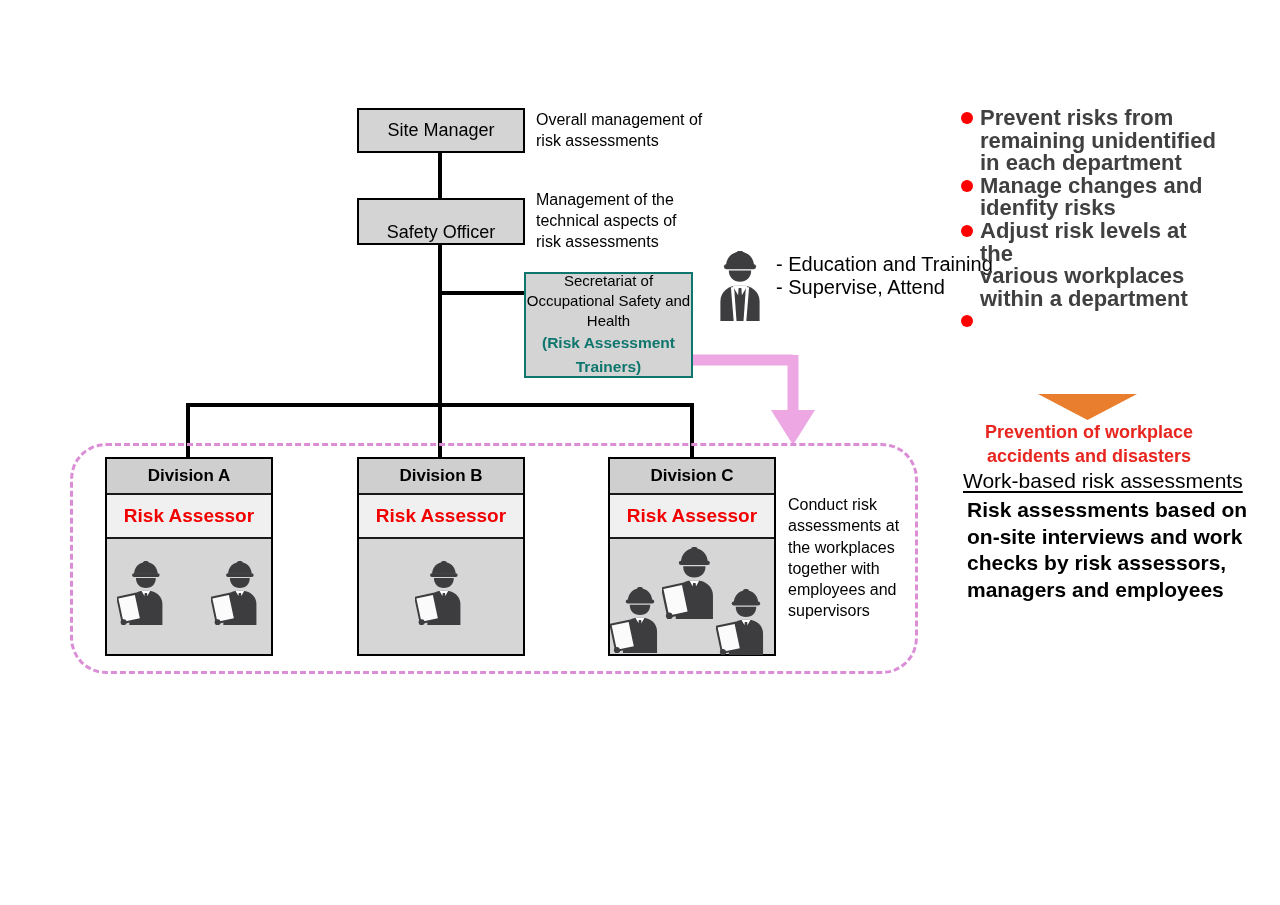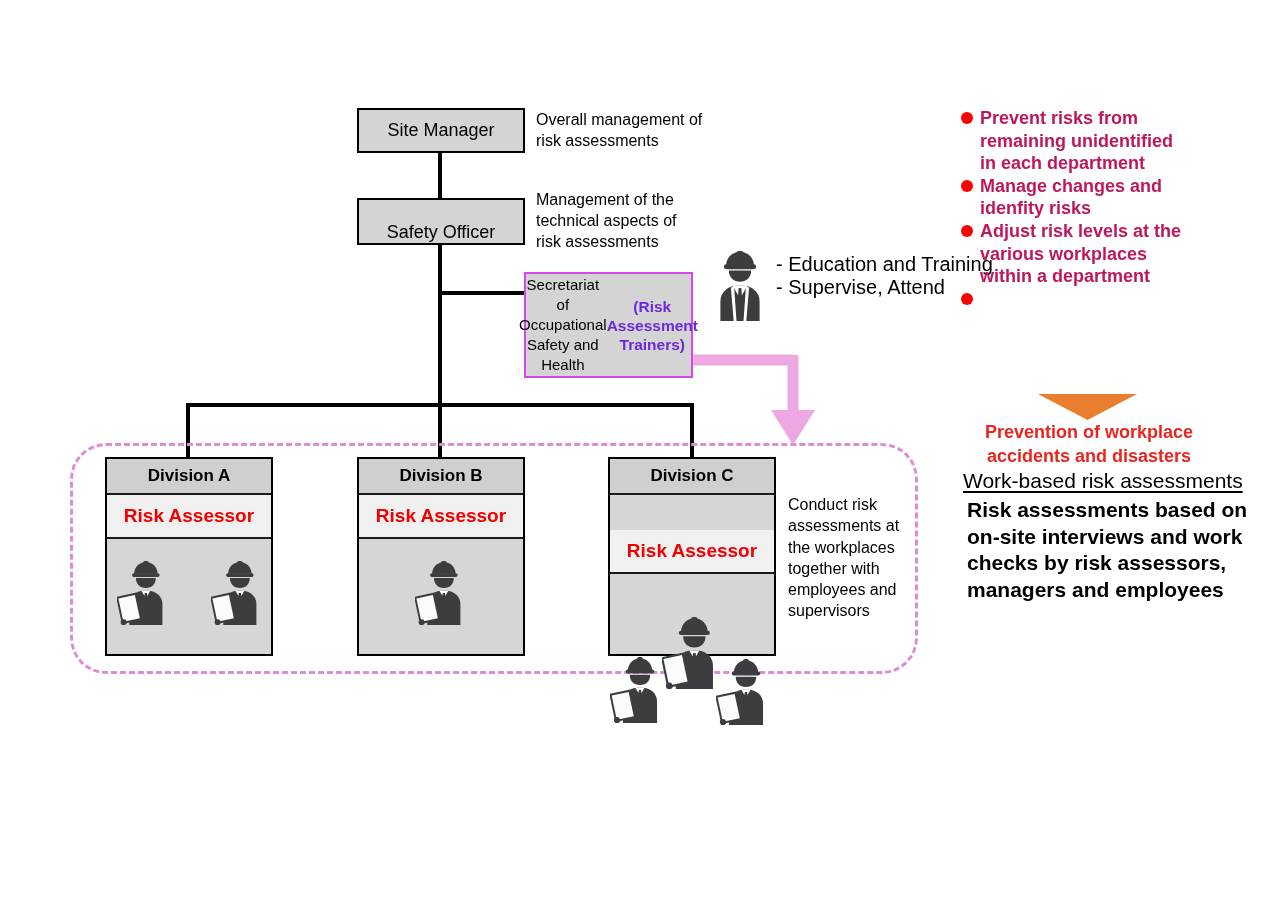--- a/index.html
+++ b/index.html
@@ -15,26 +15,26 @@
     display:flex;align-items:center;justify-content:center;text-align:center;
     box-sizing:border-box;
   }
   .obox .lbl{font-size:18px;color:#000;}
   .note{position:absolute;font-size:16px;line-height:21px;color:#000;}
   
   .vline,.hline{position:absolute;background:#000;}
   
   .sec-box{
     position:absolute;left:524px;top:272px;width:169px;height:106px;
-    background:#d4d4d4;border:2px solid #d946ef;box-sizing:border-box;
-    display:flex;align-items:center;justify-content:center;
+    background:#d4d4d4;border:2px solid #0f766e;box-sizing:border-box;
+    display:flex;flex-direction:column;align-items:center;justify-content:center;
     text-align:center;
   }
   .sec-black{font-size:15px;line-height:20px;color:#000;}
-  .sec-red{font-size:15.5px;line-height:19px;color:#6d28d9;font-weight:bold;}
+  .sec-red{font-size:15.5px;line-height:24px;color:#0f766e;font-weight:bold;}
   
   .dashed-rect{
     position:absolute;left:70px;top:443px;width:848px;height:231px;
     border:3px dashed #db8ed6;border-radius:36px;box-sizing:border-box;
   }
   
   .division{
     position:absolute;top:457px;width:168px;height:199px;
     border:2px solid #000;box-sizing:border-box;background:#d6d6d6;
     display:flex;flex-direction:column;
@@ -51,21 +51,21 @@
   }
   .div-icons{position:relative;flex:1 1 auto;background:#d6d6d6;}
   .wk{position:absolute;}
   
   .bullets{position:absolute;left:961px;top:107px;width:255px;margin:0;padding:0;list-style:none;}
   .bullets li{display:flex;align-items:flex-start;}
   .bullets .dot{
     flex:0 0 auto;width:12px;height:12px;border-radius:50%;
     background:#ff0000;margin:5px 7px 0 0;
   }
-  .bullets .btxt{font-weight:bold;font-size:18px;line-height:22.6px;color:#be185d;}
+  .bullets .btxt{font-weight:bold;font-size:22px;line-height:22.6px;color:#404040;}
   .prevention{
     position:absolute;left:958px;top:421px;width:262px;text-align:center;
     color:#e8251e;font-weight:bold;font-size:18px;line-height:23.5px;
   }
   .wb-heading{
     position:absolute;left:963px;top:469px;white-space:nowrap;
     font-weight:normal;font-size:21px;color:#000;
     text-decoration:underline;text-decoration-thickness:2px;text-underline-offset:3px;
   }
   .wb-body{position:absolute;left:967px;top:497px;}
@@ -165,21 +165,21 @@
   <div class="division" style="left:357px;">
     <div class="div-header">Division B</div>
     <div class="div-role">Risk Assessor</div>
     <div class="div-icons">
       <svg class="wk" style="left:56px;top:22px;" width="50" height="64" viewBox="0 0 90 116">
           <use href="#worker-board-sym"></use>
         </svg>
     </div>
   </div>
 
-  <div class="division" style="left:608px;gap:35px;">
+  <div class="division" style="left:608px;">
     <div class="div-header">Division C</div>
     <div class="div-role">Risk Assessor</div>
     <div class="div-icons">
       <svg class="wk" style="left:52px;top:8px;" width="56" height="72" viewBox="0 0 90 116">
           <use href="#worker-board-sym"></use>
         </svg>
       <svg class="wk" style="left:0px;top:48px;" width="52" height="66" viewBox="0 0 90 116">
           <use href="#worker-board-sym"></use>
         </svg>
       <svg class="wk" style="left:106px;top:50px;" width="52" height="66" viewBox="0 0 90 116">

